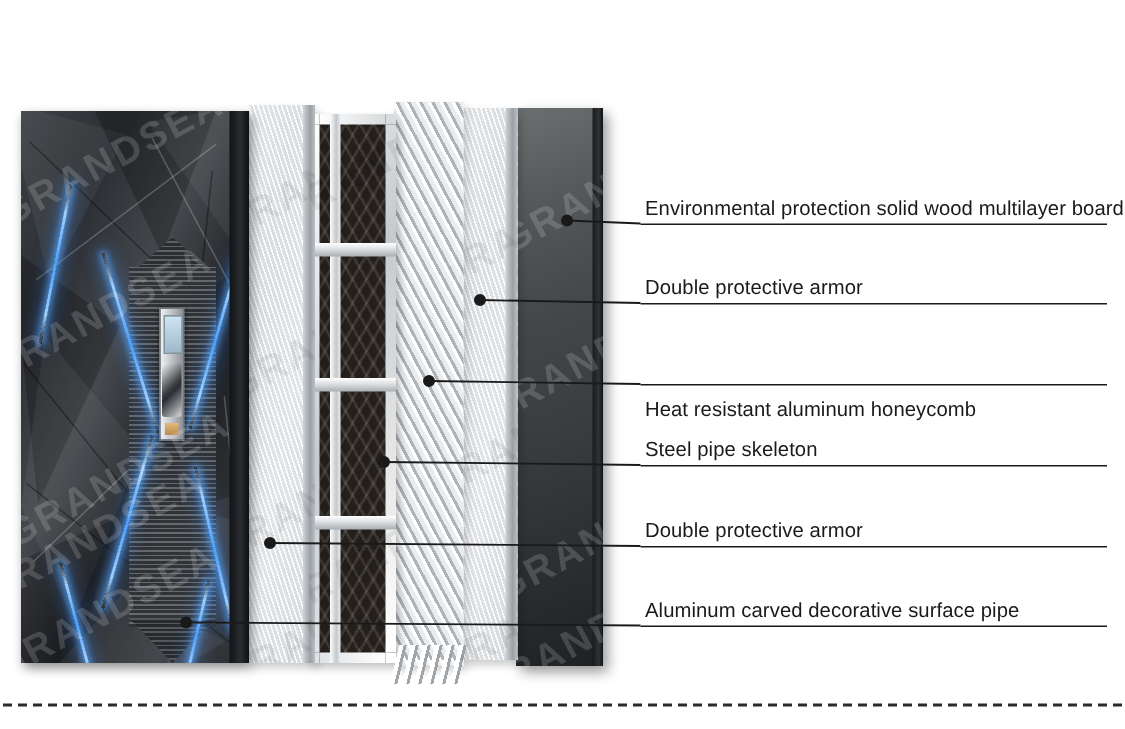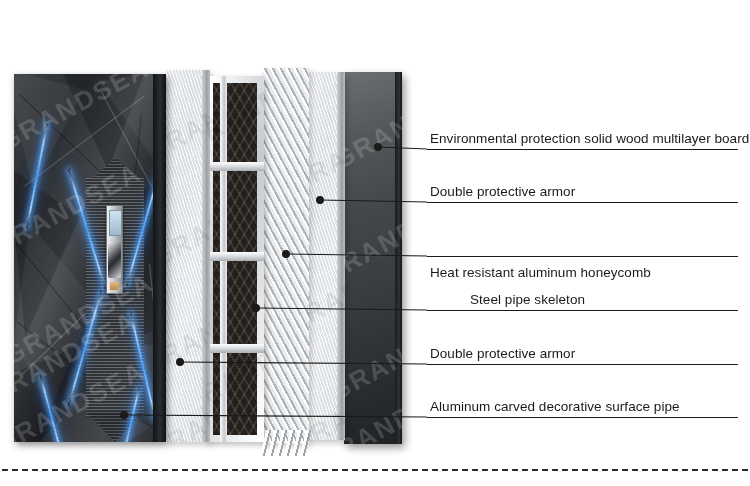--- a/index.html
+++ b/index.html
@@ -428,21 +428,21 @@
   </div>
   <div>
     <div class="label" style="left:430px; top:184px;">Double protective armor</div>
     <div class="label-rule" style="top:202px;"></div>
   </div>
   <div>
     <div class="label" style="left:430px; top:238px;margin-top:27px;">Heat resistant aluminum honeycomb</div>
     <div class="label-rule" style="top:256px;"></div>
   </div>
   <div>
-    <div class="label" style="left:430px; top:292px;margin-left:40px;">Steel pipe skeleton</div>
+    <div class="label" style="left:430px; top:292px;">Steel pipe skeleton</div>
     <div class="label-rule" style="top:310px;"></div>
   </div>
   <div>
     <div class="label" style="left:430px; top:346px;">Double protective armor</div>
     <div class="label-rule" style="top:364px;"></div>
   </div>
   <div>
     <div class="label" style="left:430px; top:399px;">Aluminum carved decorative surface pipe</div>
     <div class="label-rule" style="top:417px;"></div>
   </div>

